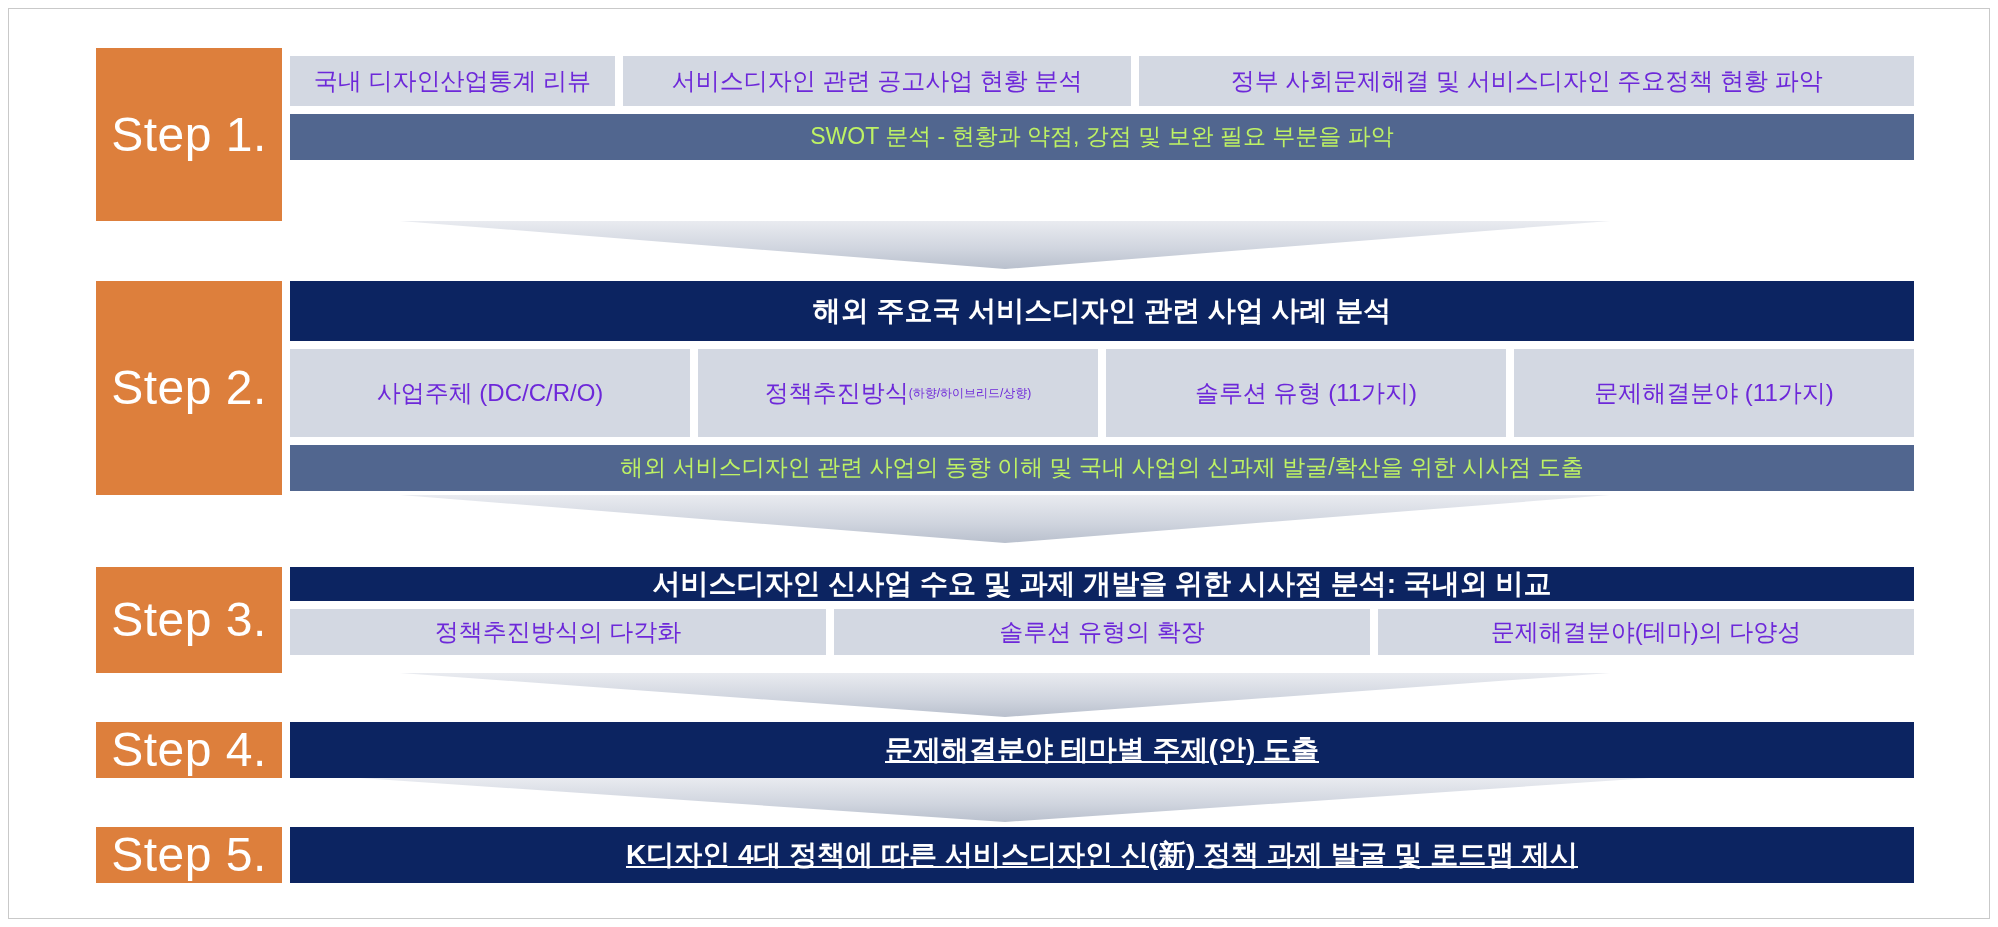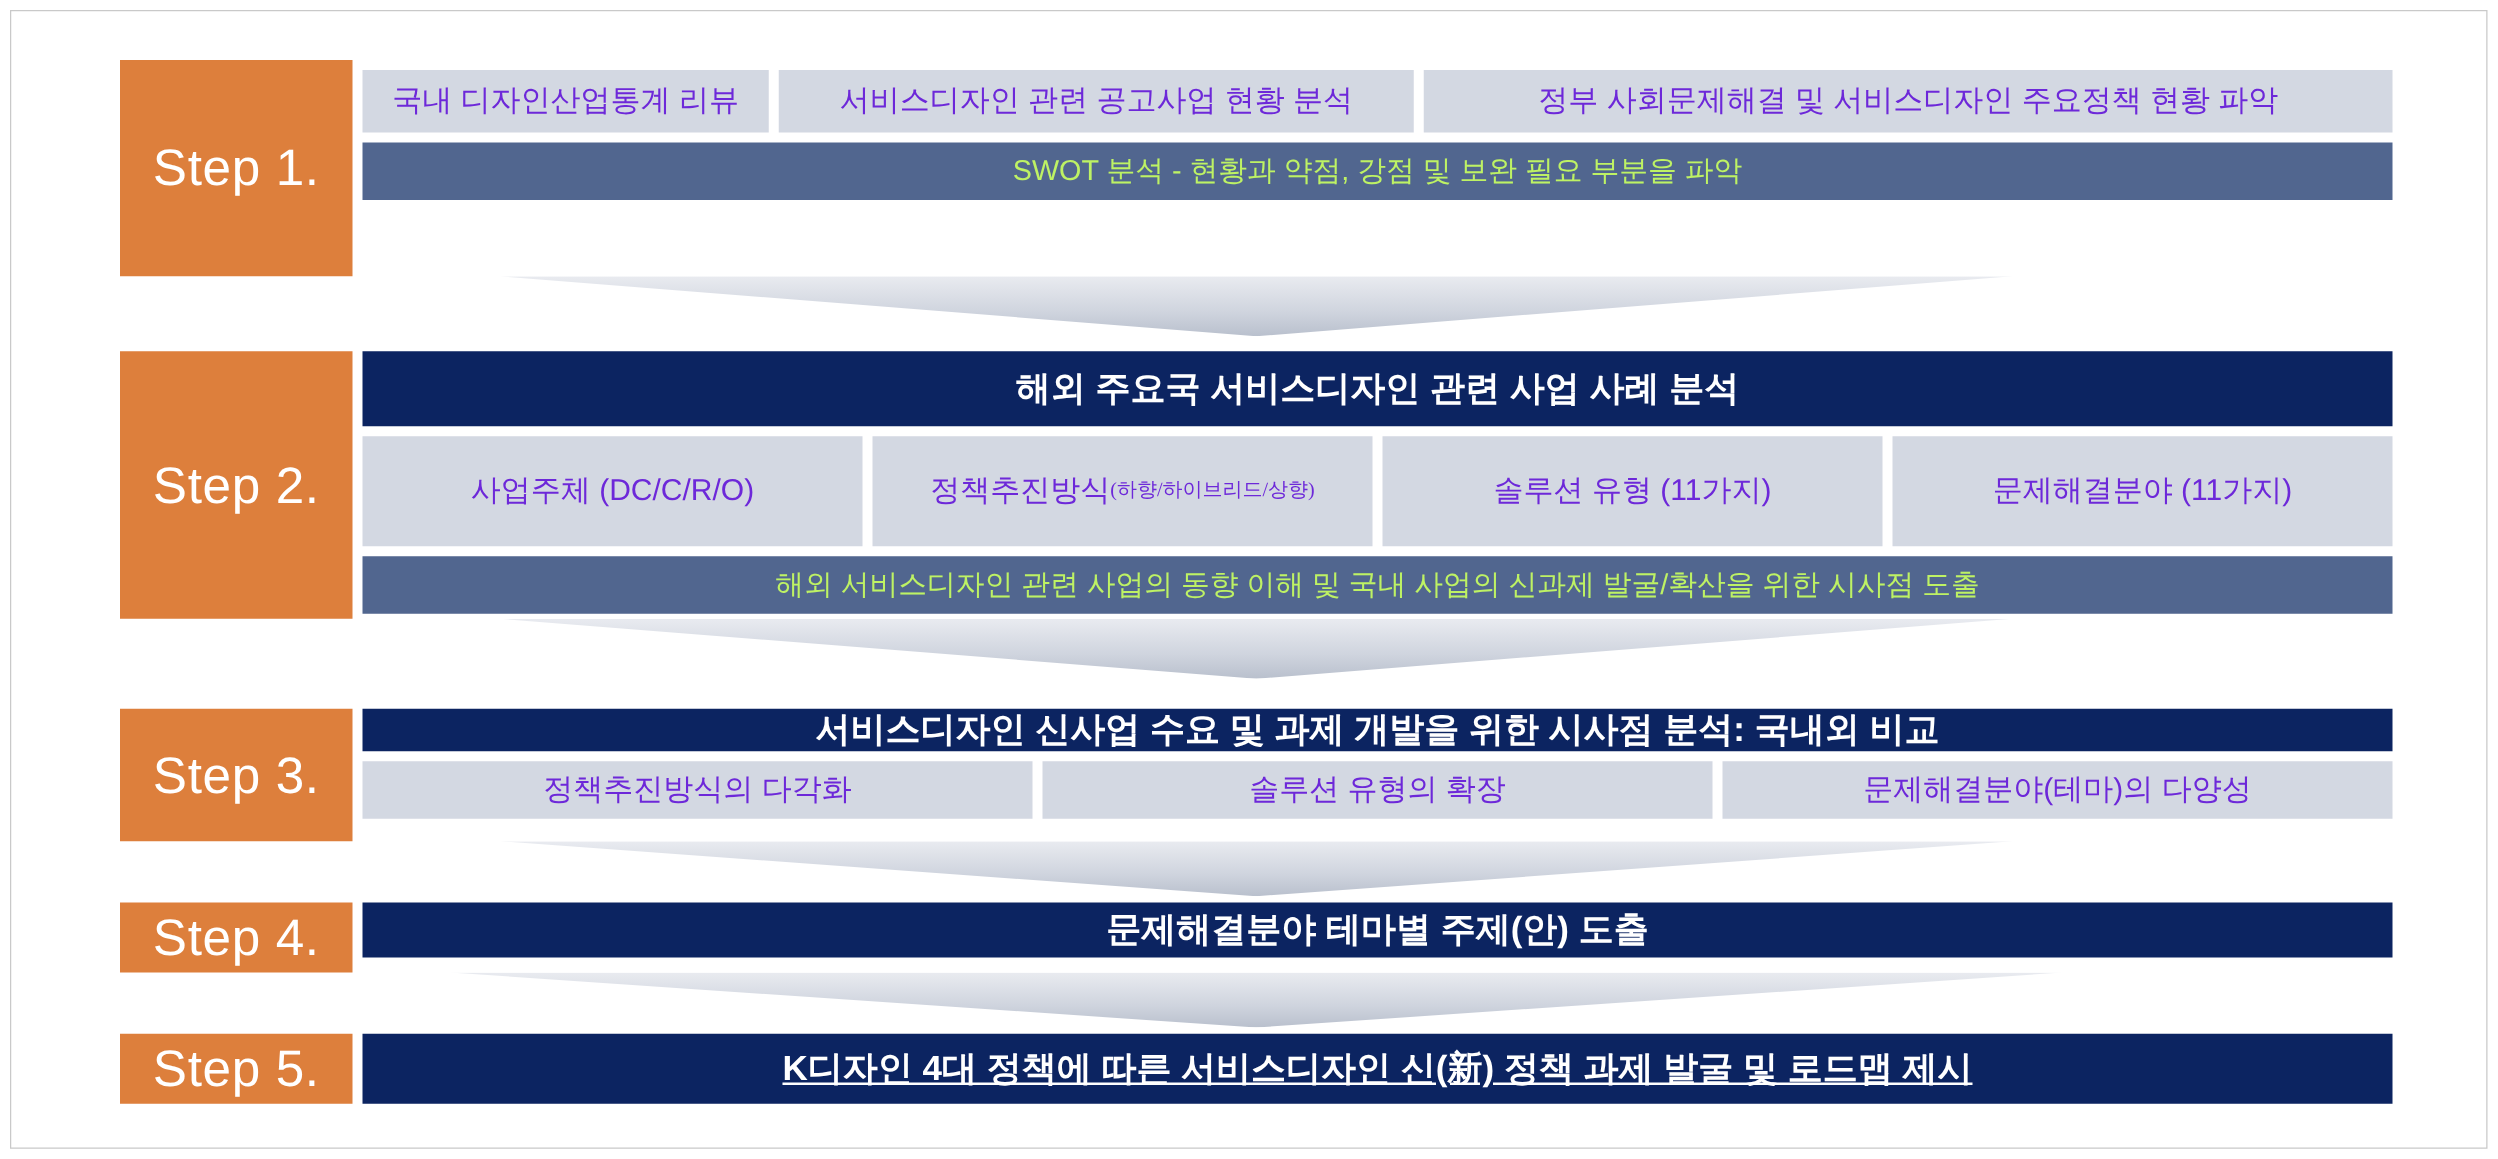--- a/index.html
+++ b/index.html
@@ -35,21 +35,21 @@
     align-items: stretch;
   }
   .step-badge {
     width: 186px;
     flex: 0 0 186px;
     background: #DD7F3C;
     color: #ffffff;
     display: flex;
     align-items: center;
     justify-content: center;
-    font-size: 41px;
+    font-size: 48px;
     font-weight: 400;
     letter-spacing: 0.5px;
     line-height: 1;
   }
   .step-body {
     flex: 1 1 auto;
     display: flex;
     flex-direction: column;
     margin-left: 8px;
   }
@@ -78,22 +78,21 @@
     display: flex;
     align-items: center;
     justify-content: center;
     text-align: center;
     font-size: 24px;
     line-height: 1.25;
     padding: 4px 6px;
     box-sizing: border-box;
   }
   .sub-box .small {
-    font-size: 16px;
-    font-family: Liberation Serif, serif;
+    font-size: 12px;
   }
 
   .summary-bar {
     background: #51668F;
     color: #bef264;
     font-size: 23px;
     display: flex;
     align-items: center;
     justify-content: center;
     text-align: center;
@@ -117,21 +116,21 @@
   #step2 { left: 96px; top: 281px; width: 1818px; height: 214px; }
   #step2 .title-bar  { height: 60px; }
   #step2 .sub-row    { height: 88px; }
   #step2 .summary-bar{ height: 46px; }
 
   #step3 { left: 96px; top: 567px; width: 1818px; height: 106px; }
   #step3 .title-bar  { height: 34px; }
   #step3 .sub-row    { height: 46px; }
 
   #step4 { left: 96px; top: 722px; width: 1818px; height: 56px; }
-  #step4 .title-bar  { height: 44px; }
+  #step4 .title-bar  { height: 56px; text-decoration: underline; }
 
   #step5 { left: 96px; top: 827px; width: 1818px; height: 56px; }
   #step5 .title-bar  { height: 56px; text-decoration: underline; }
 
   
   #conn1 { left: 400px; top: 221px; width: 1210px; height: 48px; }
   #conn2 { left: 400px; top: 495px; width: 1210px; height: 48px; }
   #conn3 { left: 400px; top: 673px; width: 1210px; height: 44px; }
   #conn4 { left: 360px; top: 778px; width: 1290px; height: 44px; }
 </style>

